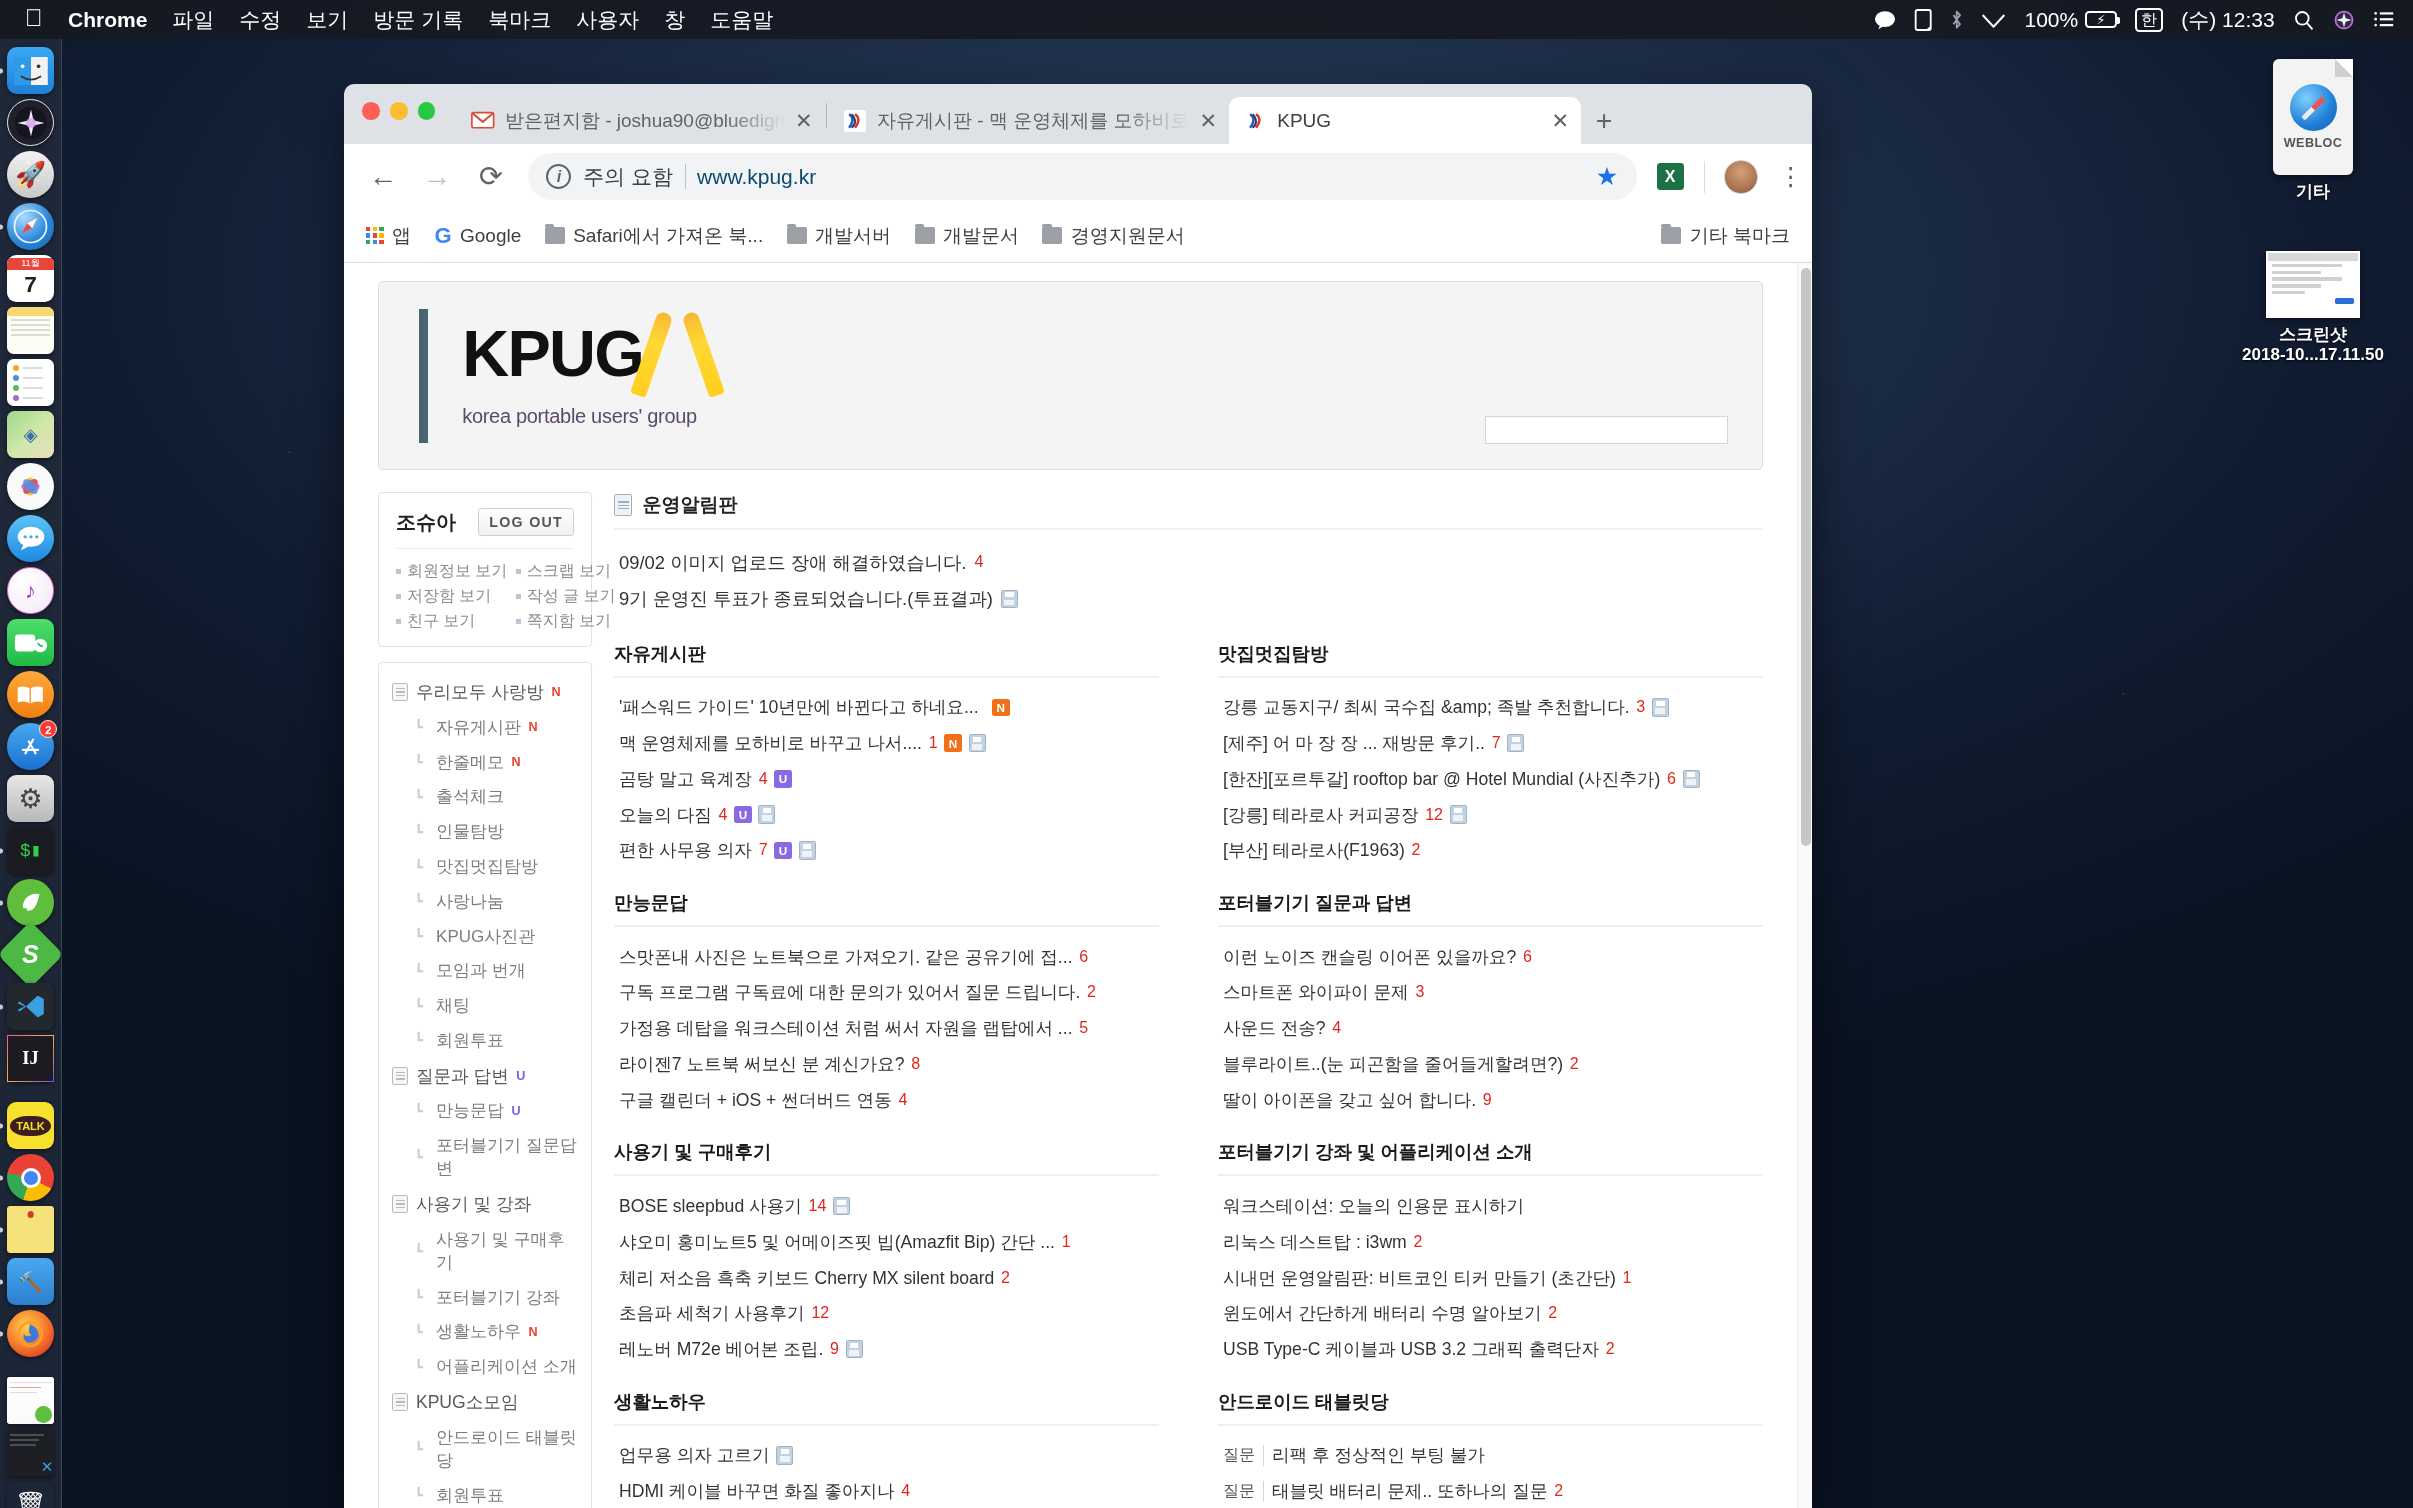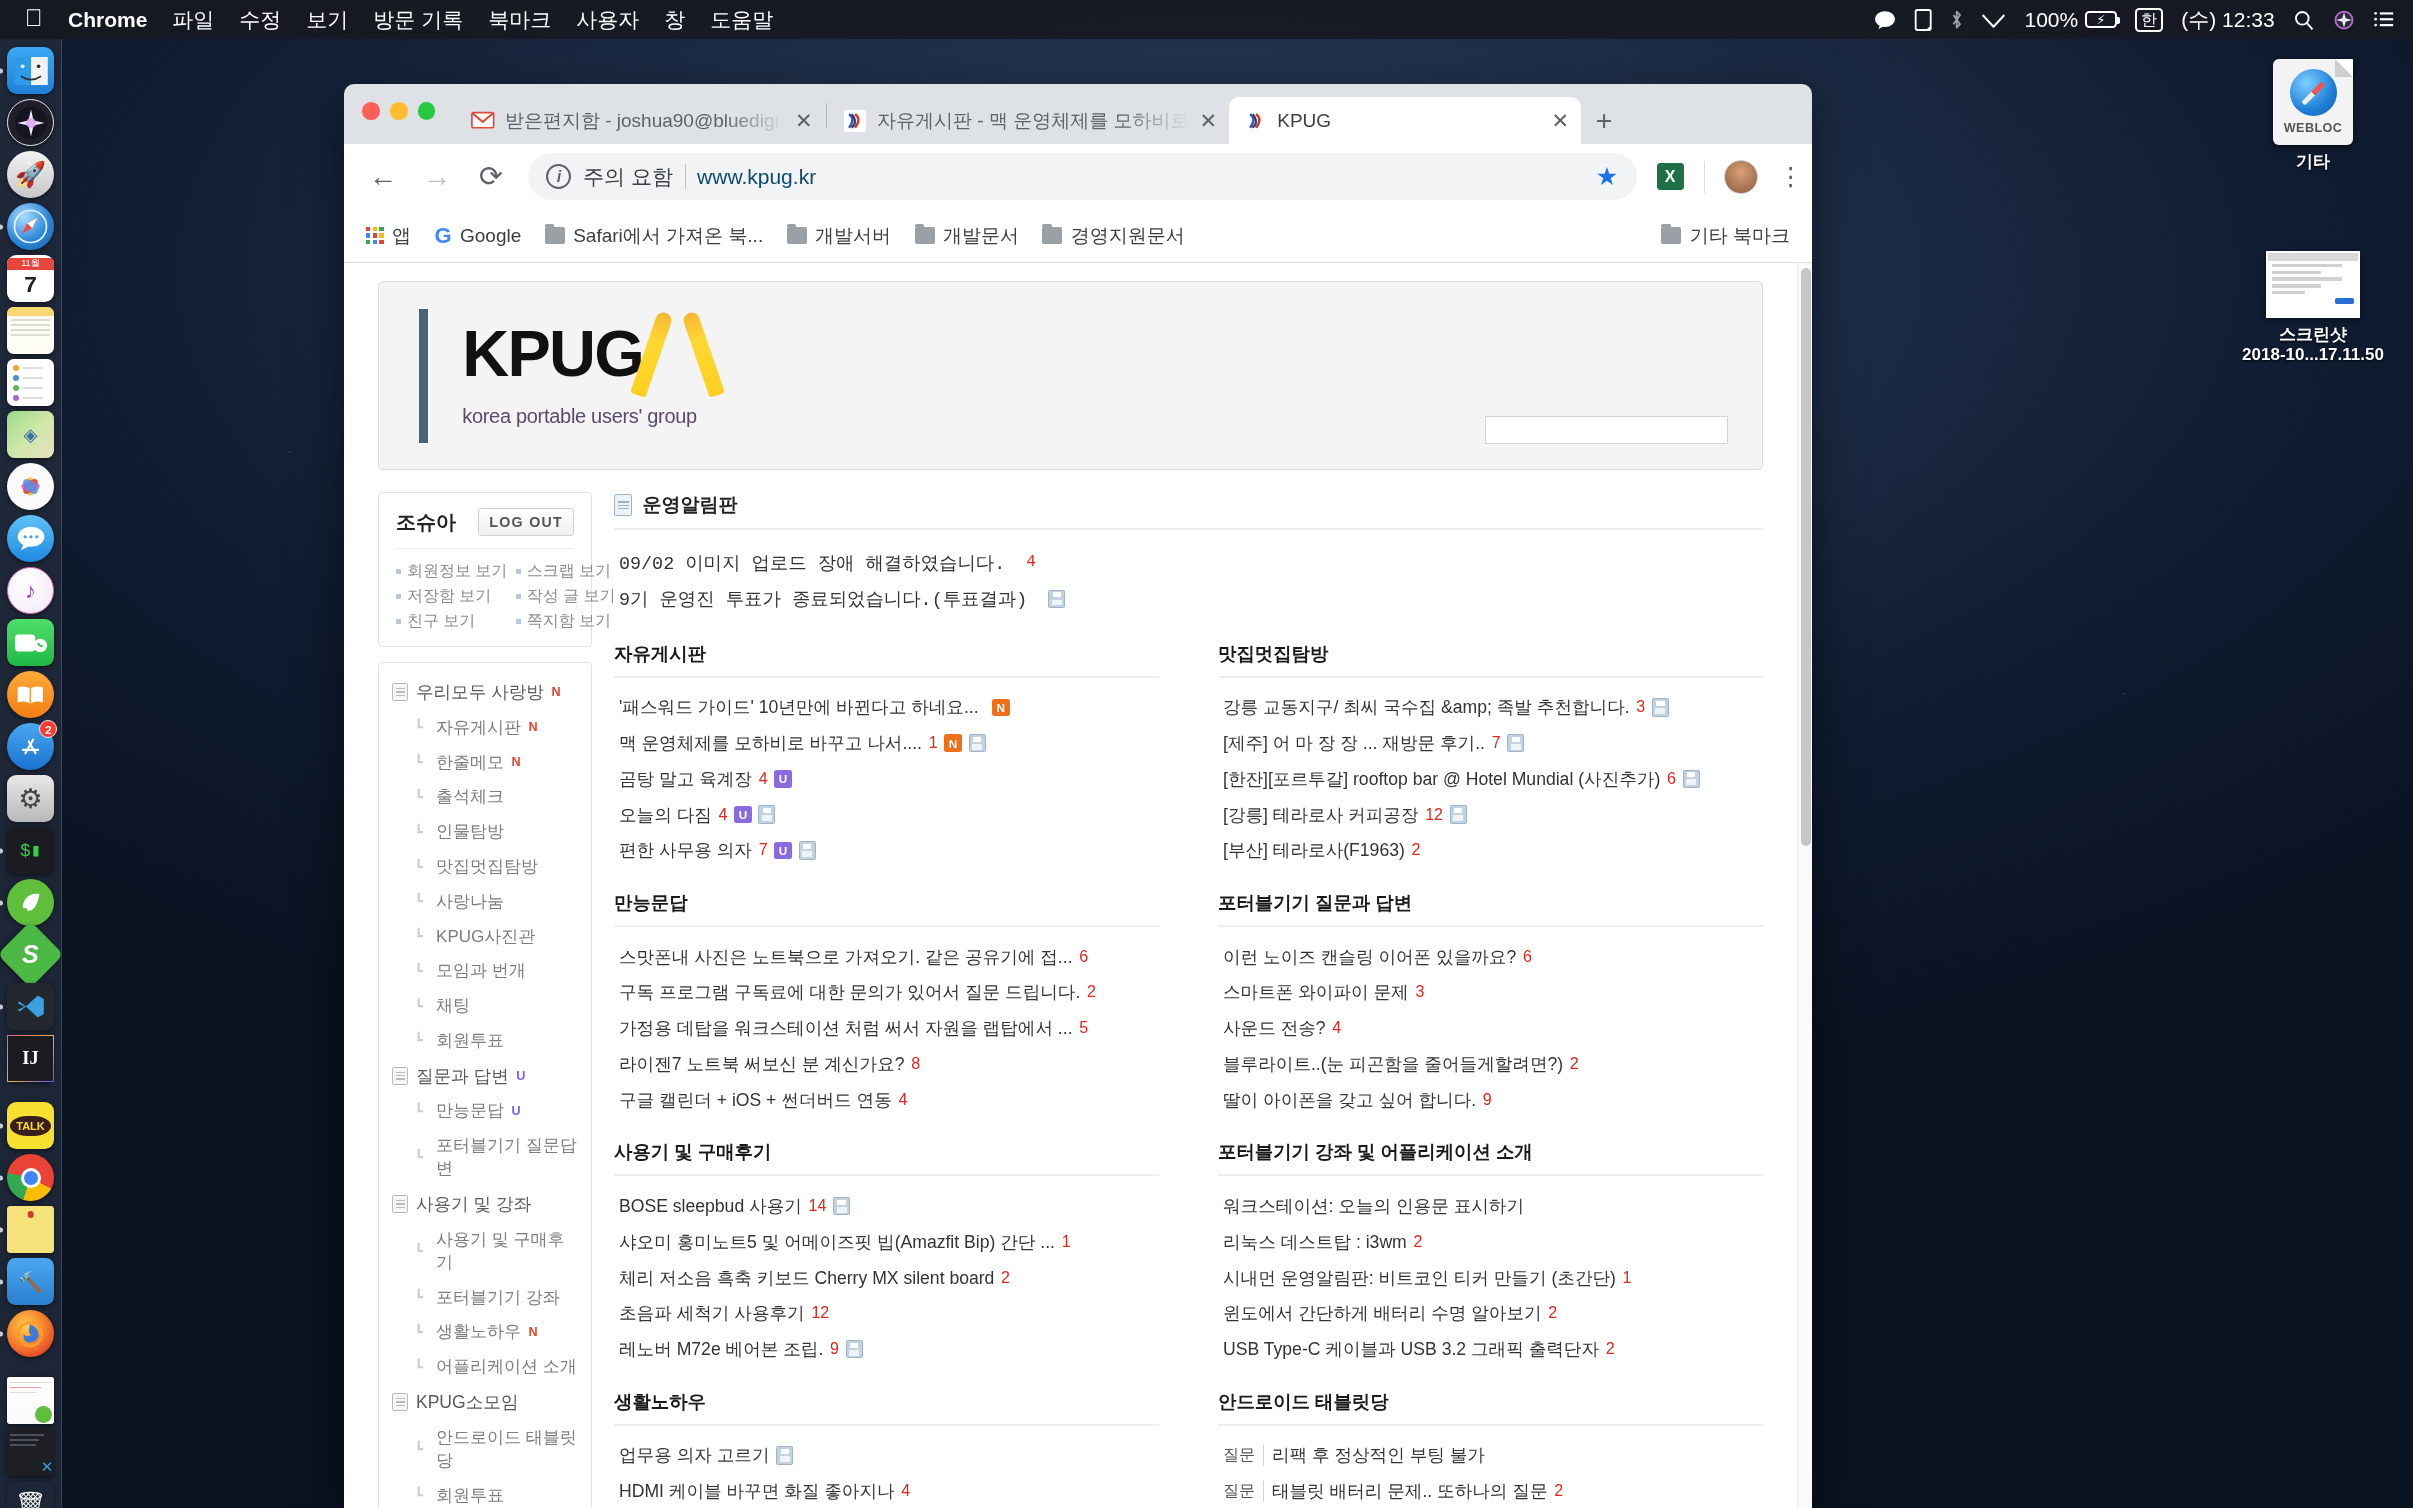--- a/index.html
+++ b/index.html
@@ -71,21 +71,21 @@
   }
   .dock-sep { width: 35px; height: 0.8px; background: rgba(255,255,255,.28); margin: 5px 0; }
 
   
   .desk-icon { position:absolute; width: 168px; text-align:center; z-index: 20; }
   .desk-icon .label {
     color:#fff; font-size:17px; line-height:20px; margin-top:6.7px;
     text-shadow: 0 0.8px 2.5px rgba(0,0,0,.9); font-weight: bold;
   }
   .webloc {
-    width:80px;height:86px;margin:0 auto;background:#f3f3f3;border-radius:5.9px;
+    width:80px;height:116px;margin:0 auto;background:#f3f3f3;border-radius:5.9px;
     position:relative;box-shadow:0 1.7px 6.7px rgba(0,0,0,.5);
     display:flex;flex-direction:column;align-items:center;justify-content:center;
   }
   .webloc::before{content:"";position:absolute;top:0;right:0;border-width:0 18.4px 18.4px 0;border-style:solid;border-color:#cfcfcf #fff;}
   .compass{width:47px;height:47px;border-radius:50%;
     background:radial-gradient(circle at 35% 30%, #7fd0ff, #1f7fd8 60%, #155fa8);
     display:flex;align-items:center;justify-content:center;}
   .compass .needle{width:5px;height:28.5px;background:linear-gradient(180deg,#f5504a 50%,#ececec 50%);transform:rotate(45deg);border-radius:1.7px;}
   .webloc .wtxt{font-size:12.6px;color:#555;margin-top:4.2px;font-weight:bold;letter-spacing:0.4px;}
   .shot-thumb{
@@ -213,21 +213,21 @@
   .badge-n { color:#e8432a; font-size:12.6px; font-weight:bold; }
   .badge-u { color:#7a5cf0; font-size:12.6px; font-weight:bold; }
 
   .content { flex: 1 1 auto; min-width: 0; }
   .notice-head { display:flex; align-items:center; gap: 10px; padding-bottom: 10px; border-bottom: 2.5px solid #efefef;}
   .notice-ico { width:18.4px;height:22px;border:1.3px solid #9fb0c2;background:#eef2f6;border-radius:1.7px;
     display:flex;flex-direction:column;justify-content:center;gap:2.1px;padding:0 2.5px;flex:0 0 auto;}
   .notice-ico i{display:block;height:1.3px;background:#9fb0c2;}
   .notice-title { font-size: 19px; font-weight: bold; color:#222; }
   .notice-list { padding: 13.4px 0 5px 5px; }
-  .notice-item { font-size: 18.4px; color:#333; padding: 5.9px 0; display:flex; align-items:center; gap:21px;font-family:Liberation Mono, monospace;}
+  .notice-item { font-size: 18.4px; color:#333; padding: 5.9px 0; display:flex; align-items:center; gap:8px;}
 
   .sections { display:grid; grid-template-columns: 1fr 1fr; column-gap: 59px; }
   .sec { padding-top: 18.4px; }
   .sec-title { font-size: 18.4px; font-weight:bold; color:#1a1a1a; padding-bottom: 10px; border-bottom: 2.5px solid #efefef;}
   .sec-list { padding: 11.7px 0 3.4px 5px; }
   .post { font-size: 17.6px; color:#333; padding: 5.9px 0; display:flex; align-items:center; gap: 6.7px; white-space:nowrap; overflow:hidden;}
   .post .cnt { color:#e0261d; font-size:16px; }
   .post .ptag { color:#555; font-size:16px; border-right:0.8px solid #d5d5d5; padding-right:7.5px; margin-right:1.7px;}
   .ico-n, .ico-u {
     width:17.6px;height:17.6px;border-radius:2.5px;color:#fff;font-size:11.7px;font-weight:bold;

